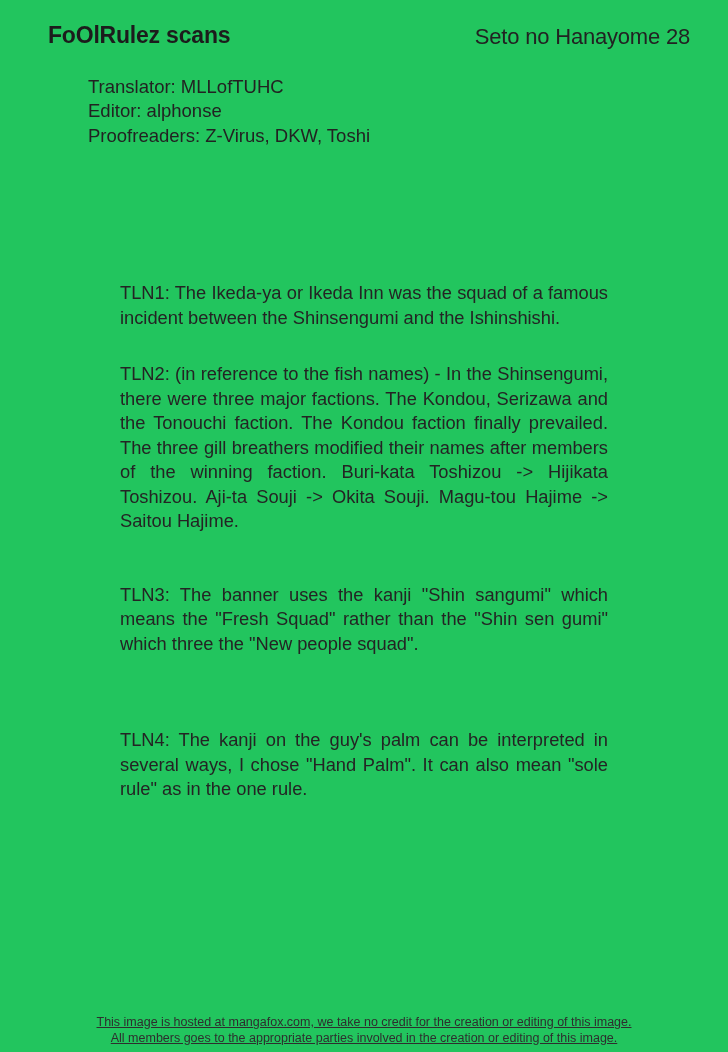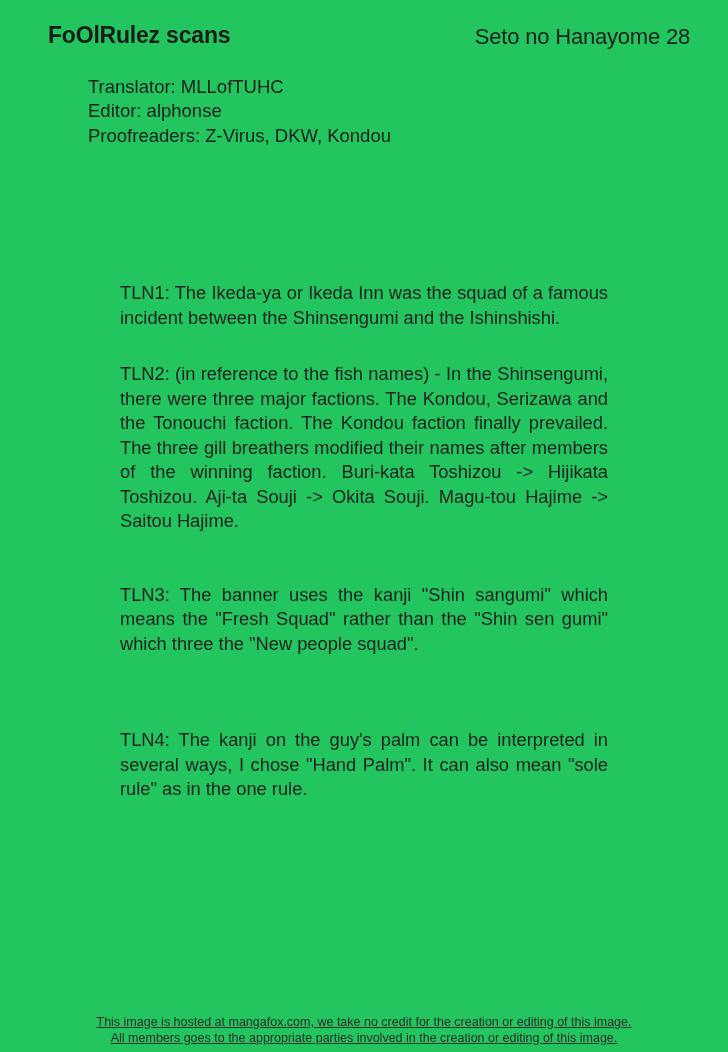--- a/index.html
+++ b/index.html
@@ -78,21 +78,21 @@
 
 <div class="page">
 
   <div class="scan-group-title">FoOlRulez scans</div>
 
   <div class="series-title">Seto no Hanayome 28</div>
 
   <div class="credits">
     <div>Translator: MLLofTUHC</div>
     <div>Editor: alphonse</div>
-    <div>Proofreaders: Z-Virus, DKW, Kondou</div>
+    <div>Proofreaders: Z-Virus, DKW, Toshi</div>
   </div>
 
   <div class="notes">
     <p>TLN1: The Ikeda-ya or Ikeda Inn was the squad of a famous incident between the Shinsengumi and the Ishinshishi.</p>
     <p>TLN2: (in reference to the fish names) - In the Shinsengumi, there were three major factions. The Kondou, Serizawa and the Tonouchi faction. The Kondou faction finally prevailed. The three gill breathers modified their names after members of the winning faction. Buri-kata Toshizou -&gt; Hijikata Toshizou. Aji-ta Souji -&gt; Okita Souji. Magu-tou Hajime -&gt; Saitou Hajime.</p>
     <p>TLN3: The banner uses the kanji "Shin sangumi" which means the "Fresh Squad" rather than the "Shin sen gumi" which three the "New people squad".</p>
     <p>TLN4: The kanji on the guy's palm can be interpreted in several ways, I chose "Hand Palm". It can also mean "sole rule" as in the one rule.</p>
   </div>
 
   <div class="footer">

